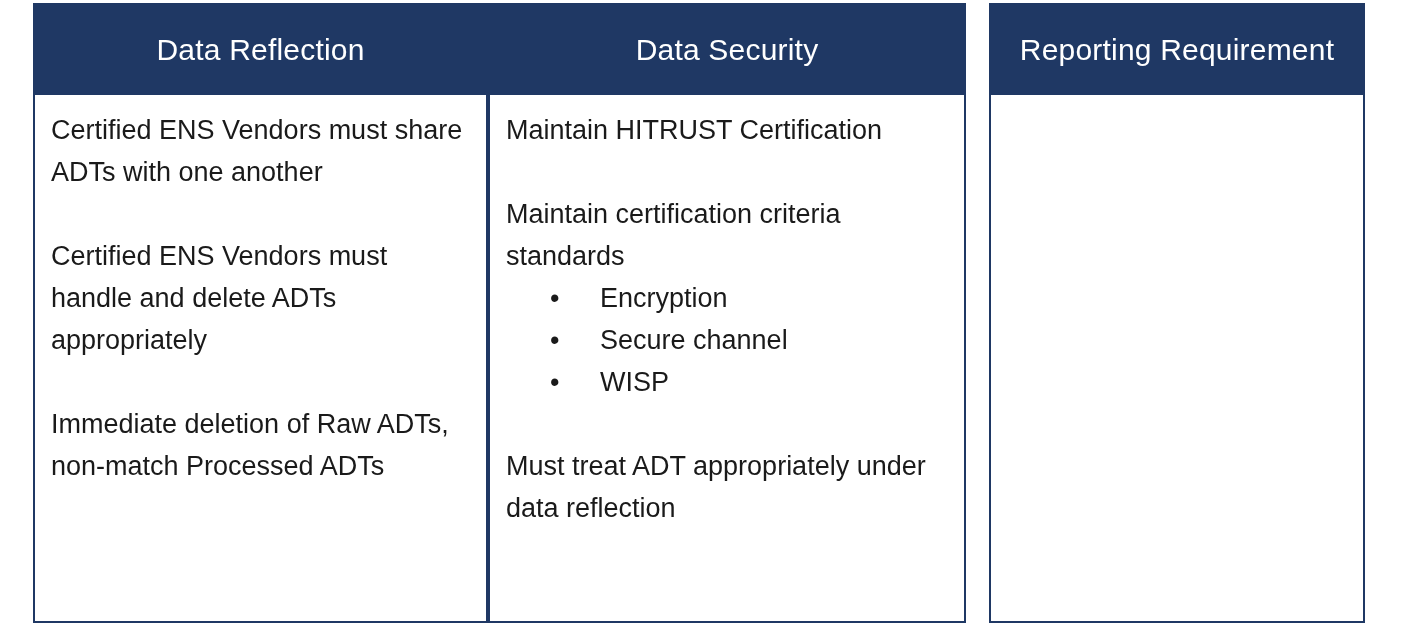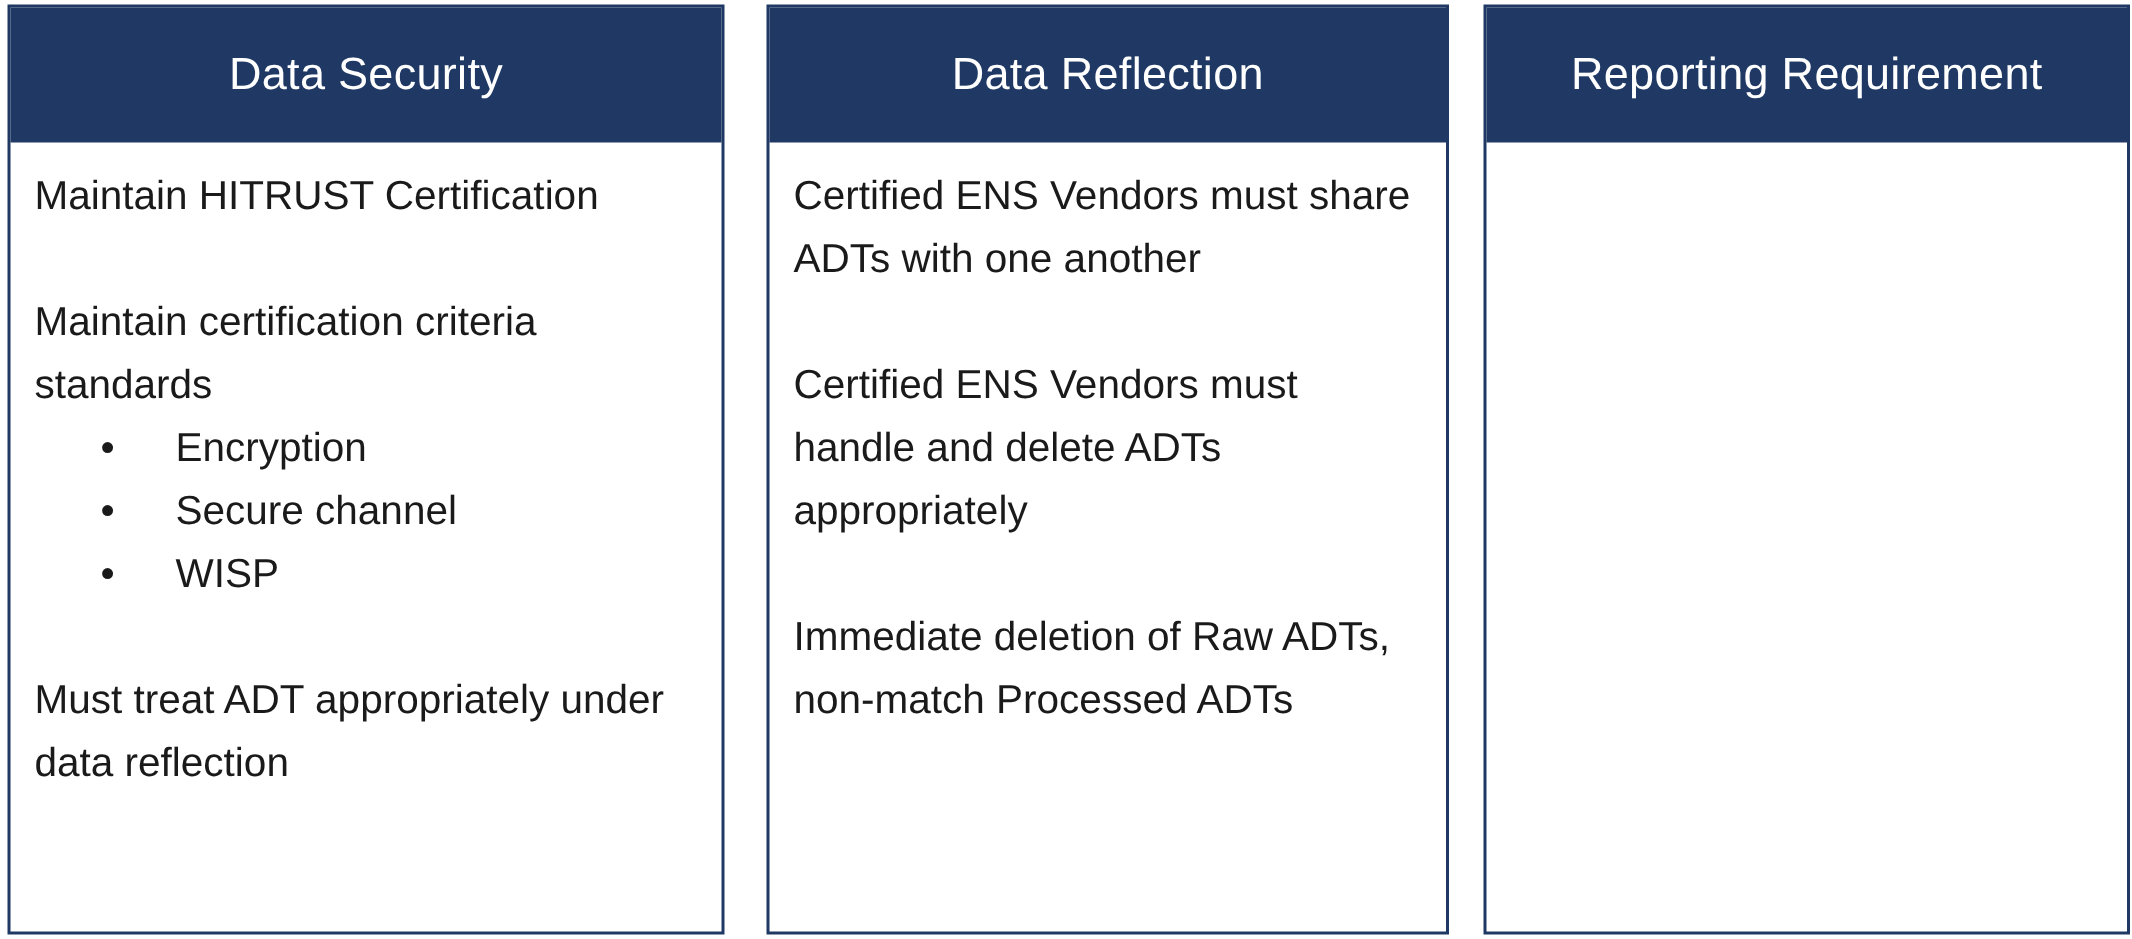--- a/index.html
+++ b/index.html
@@ -20,21 +20,21 @@
   }
   .card {
     box-sizing: border-box;
     border: 2px solid var(--border, #1F3864);
     background: #ffffff;
     display: flex;
     flex-direction: column;
   }
   .card.c0 { width: 478px; }
   .card.c1 { width: 455px; margin-left: 28px; }
-  .card.c2 { width: 431px; margin-left: 23px; }
+  .card.c2 { width: 376px; margin-left: 23px; }
   .card-header {
     background: var(--header-bg, #1F3864);
     color: var(--header-text, #FFFFFF);
     height: 90px;
     display: flex;
     align-items: center;
     justify-content: center;
     flex: 0 0 auto;
   }
   .card-header h2 {
@@ -73,46 +73,46 @@
     position: absolute;
     left: 0;
     top: 0;
   }
 </style>
 </head>
 <body>
 
 <div class="board">
 
+  <section class="card c1">
+    <header class="card-header">
+      <h2>Data Reflection</h2>
+    </header>
+    <div class="card-body">
+      <p>Certified ENS Vendors must share ADTs with one another</p>
+      <p>Certified ENS Vendors must handle and delete ADTs appropriately</p>
+      <p>Immediate deletion of Raw ADTs, non-match Processed ADTs</p>
+    </div>
+  </section>
+
   <section class="card c0">
     <header class="card-header">
       <h2>Data Security</h2>
     </header>
     <div class="card-body">
       <p>Maintain HITRUST Certification</p>
       <p class="no-gap">Maintain certification criteria standards</p>
       <ul>
         <li>Encryption</li>
         <li>Secure channel</li>
         <li>WISP</li>
       </ul>
       <p>Must treat ADT appropriately under data reflection</p>
     </div>
   </section>
 
-  <section class="card c1">
-    <header class="card-header">
-      <h2>Data Reflection</h2>
-    </header>
-    <div class="card-body">
-      <p>Certified ENS Vendors must share ADTs with one another</p>
-      <p>Certified ENS Vendors must handle and delete ADTs appropriately</p>
-      <p>Immediate deletion of Raw ADTs, non-match Processed ADTs</p>
-    </div>
-  </section>
-
   <section class="card c2">
     <header class="card-header">
       <h2>Reporting Requirement</h2>
     </header>
   </section>
 
 </div>
 
 </body></html>

